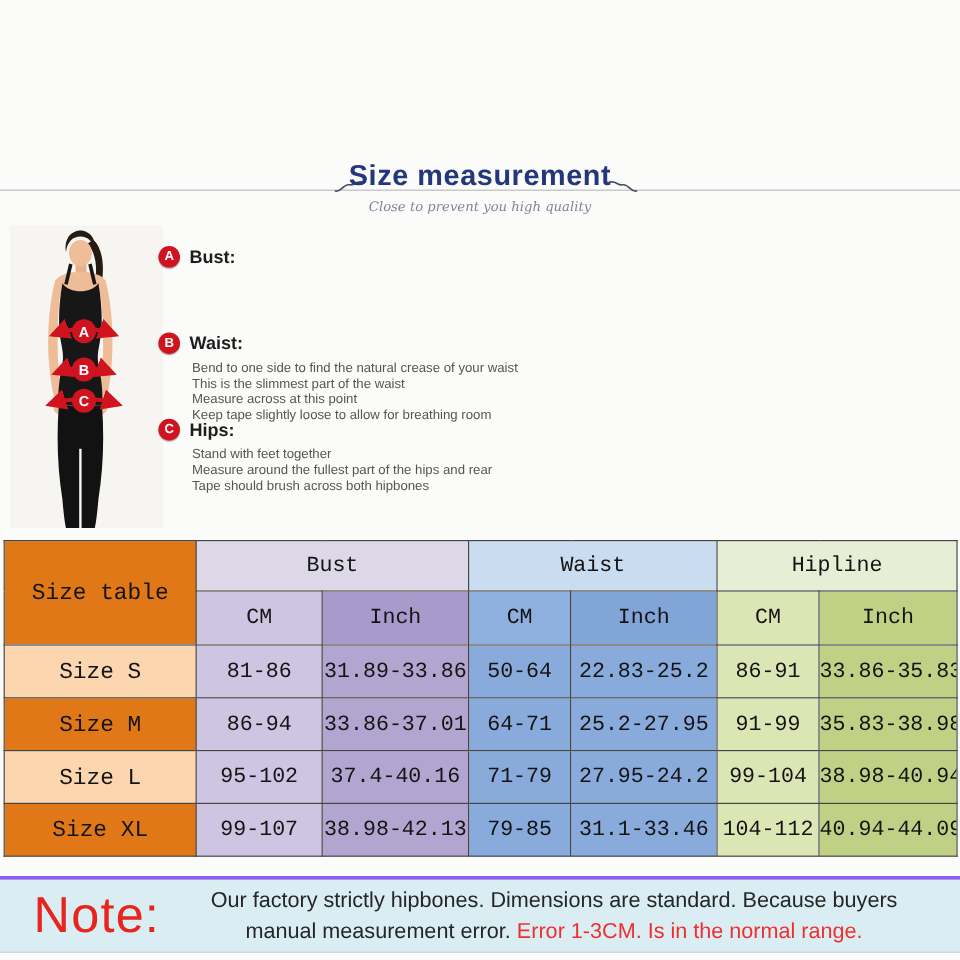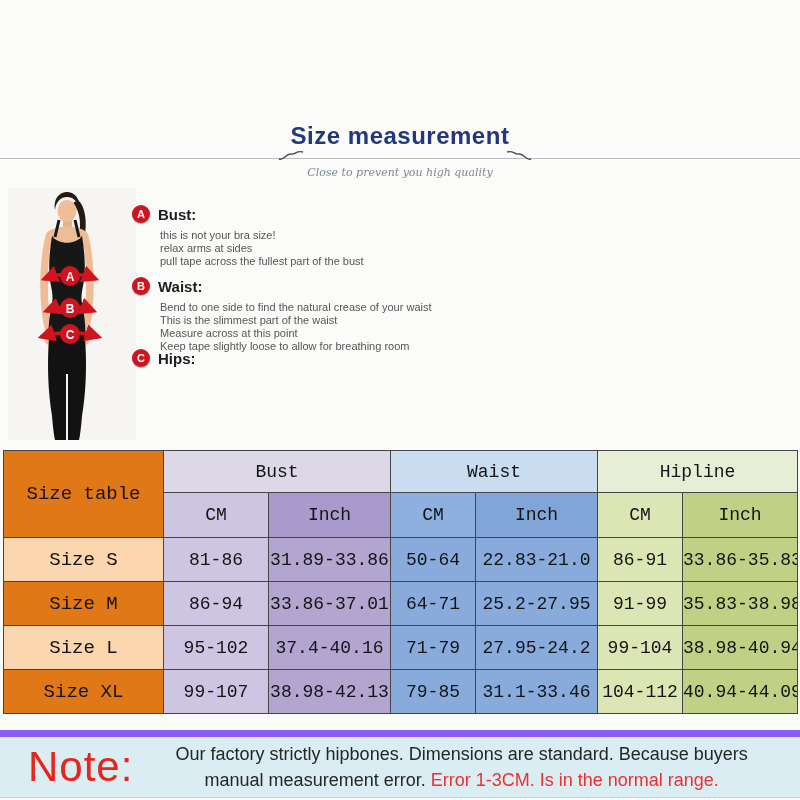--- a/index.html
+++ b/index.html
@@ -6,21 +6,21 @@
   body{
     width:800px;height:800px;position:relative;overflow:hidden;
     background:#fbfbf9;
     font-family:"Liberation Sans","DejaVu Sans",sans-serif;
     color:#222;
   }
   .stage{position:absolute;inset:0;}
 
   
   .hdr-title{
-    position:absolute;top:122px;left:0;width:800px;text-align:center;
+    position:absolute;top:133px;left:0;width:800px;text-align:center;
     font-size:24px;font-weight:700;letter-spacing:.5px;color:var(--title);
   }
   .hdr-sub{
     position:absolute;top:166px;left:0;width:800px;text-align:center;
     font-family:"DejaVu Serif","Liberation Serif",serif;
     font-style:italic;font-size:11px;color:#7d8699;
   }
   .rule{position:absolute;top:158px;left:0;width:800px;height:1px;background:#b9bcc2;}
   .squiggle{position:absolute;top:148px;}
   .squiggle.left{left:278px;}
@@ -67,21 +67,21 @@
   .c-hip-cm{background:var(--hip-cm);}
   .c-hip-inch{background:var(--hip-inch);}
   .c-bust-inch{background:var(--bust-inch);}
   .c-waist-cell{background:var(--waist-cell);}
   .lbl-peach{background:var(--peach);font-size:19px;}
   .lbl-orange{background:var(--orange);font-size:19px;}
 
   
   .note{
     position:absolute;top:730px;left:0;width:800px;height:60px;
-    background:var(--note-bg);border-top:7px solid #8b5cf6;border-bottom:1px solid #c2d4da;
+    background:var(--note-bg);border-top:3px solid #8b5cf6;border-bottom:1px solid #c2d4da;
     display:flex;align-items:center;
   }
   .note-label{
     margin-left:28px;font-size:42px;color:var(--note-red);letter-spacing:1px;
     flex:0 0 auto;
   }
   .note-text{
     flex:1 1 auto;text-align:center;font-size:18px;color:#262626;line-height:26px;
     padding-right:10px;
   }
@@ -145,44 +145,44 @@
       <circle cx="62" cy="146" r="10" fill="#cf1420"></circle>
       <text x="62" y="150.5" text-anchor="middle" font-size="12" font-weight="bold" fill="#ffffff">C</text>
     </g>
   </svg>
 
   <div class="sect a">
     <div class="sect-head">
       <div class="badge">A</div>
       <div class="sect-title">Bust:</div>
     </div>
-    <div class="sect-lines">
-      <div>this is not your bra size!</div>
-      <div>relax arms at sides</div>
-      <div>pull tape across the fullest part of the bust</div>
-    </div>
   </div>
 
   <div class="sect b">
     <div class="sect-head">
       <div class="badge">B</div>
       <div class="sect-title">Waist:</div>
     </div>
     <div class="sect-lines">
       <div>Bend to one side to find the natural crease of your waist</div>
       <div>This is the slimmest part of the waist</div>
       <div>Measure across at this point</div>
       <div>Keep tape slightly loose to allow for breathing room</div>
     </div>
   </div>
 
   <div class="sect c">
     <div class="sect-head">
       <div class="badge">C</div>
       <div class="sect-title">Hips:</div>
+    </div>
+    <div class="sect-lines">
+      <div>Stand with feet together</div>
+      <div>Measure around the fullest part of the hips and rear</div>
+      <div>Tape should brush across both hipbones</div>
     </div>
   </div>
 
   <table class="size-table">
     <colgroup>
       <col style="width:160px">
         <col style="width:105px">
         <col style="width:122px">
       <col style="width:85px">
         <col style="width:122px">
@@ -202,21 +202,21 @@
       <td class="c-waist-cm-h">CM</td>
       <td class="c-waist-inch-h">Inch</td>
       <td class="c-hip-cm">CM</td>
       <td class="c-hip-inch">Inch</td>
     </tr>
     <tr class="dr">
       <td class="lbl-peach">Size S</td>
       <td class="c-bust-cm">81-86</td>
       <td class="c-bust-inch">31.89-33.86</td>
       <td class="c-waist-cell">50-64</td>
-      <td class="c-waist-cell">22.83-21.0</td>
+      <td class="c-waist-cell">22.83-25.2</td>
       <td class="c-hip-cm">86-91</td>
       <td class="c-hip-inch">33.86-35.83</td>
     </tr>
     <tr class="dr">
       <td class="lbl-orange">Size M</td>
       <td class="c-bust-cm">86-94</td>
       <td class="c-bust-inch">33.86-37.01</td>
       <td class="c-waist-cell">64-71</td>
       <td class="c-waist-cell">25.2-27.95</td>
       <td class="c-hip-cm">91-99</td>

